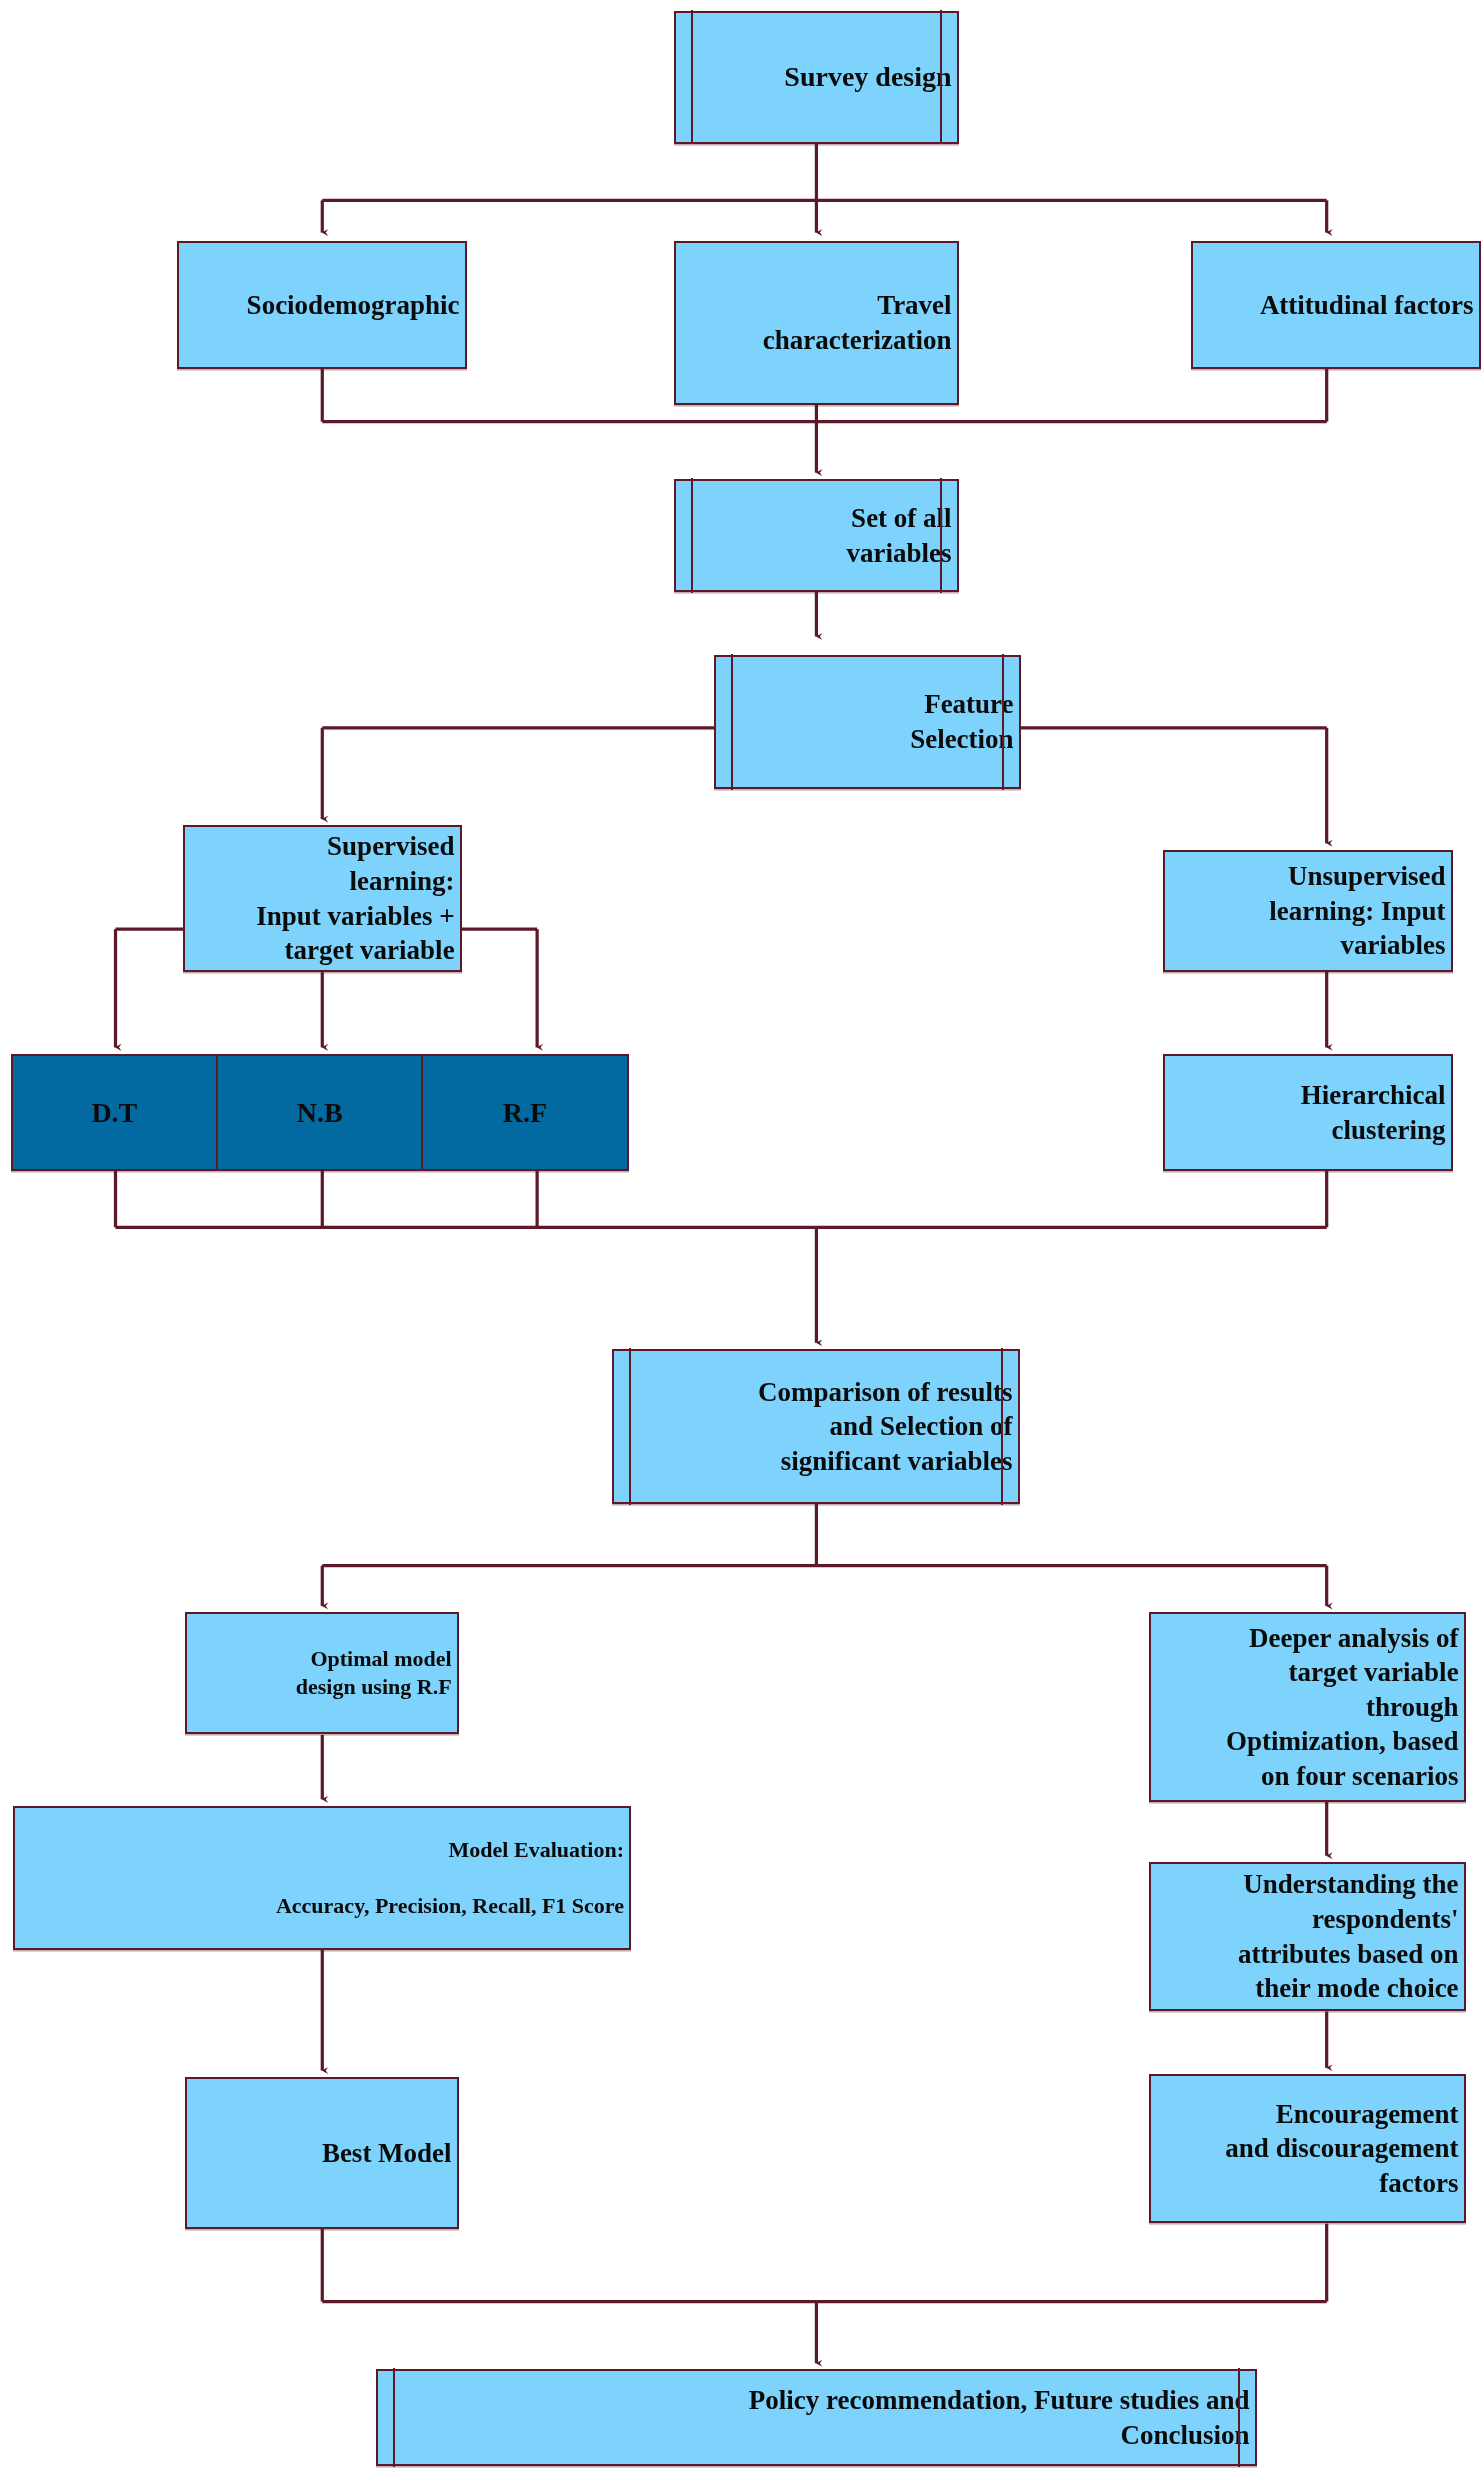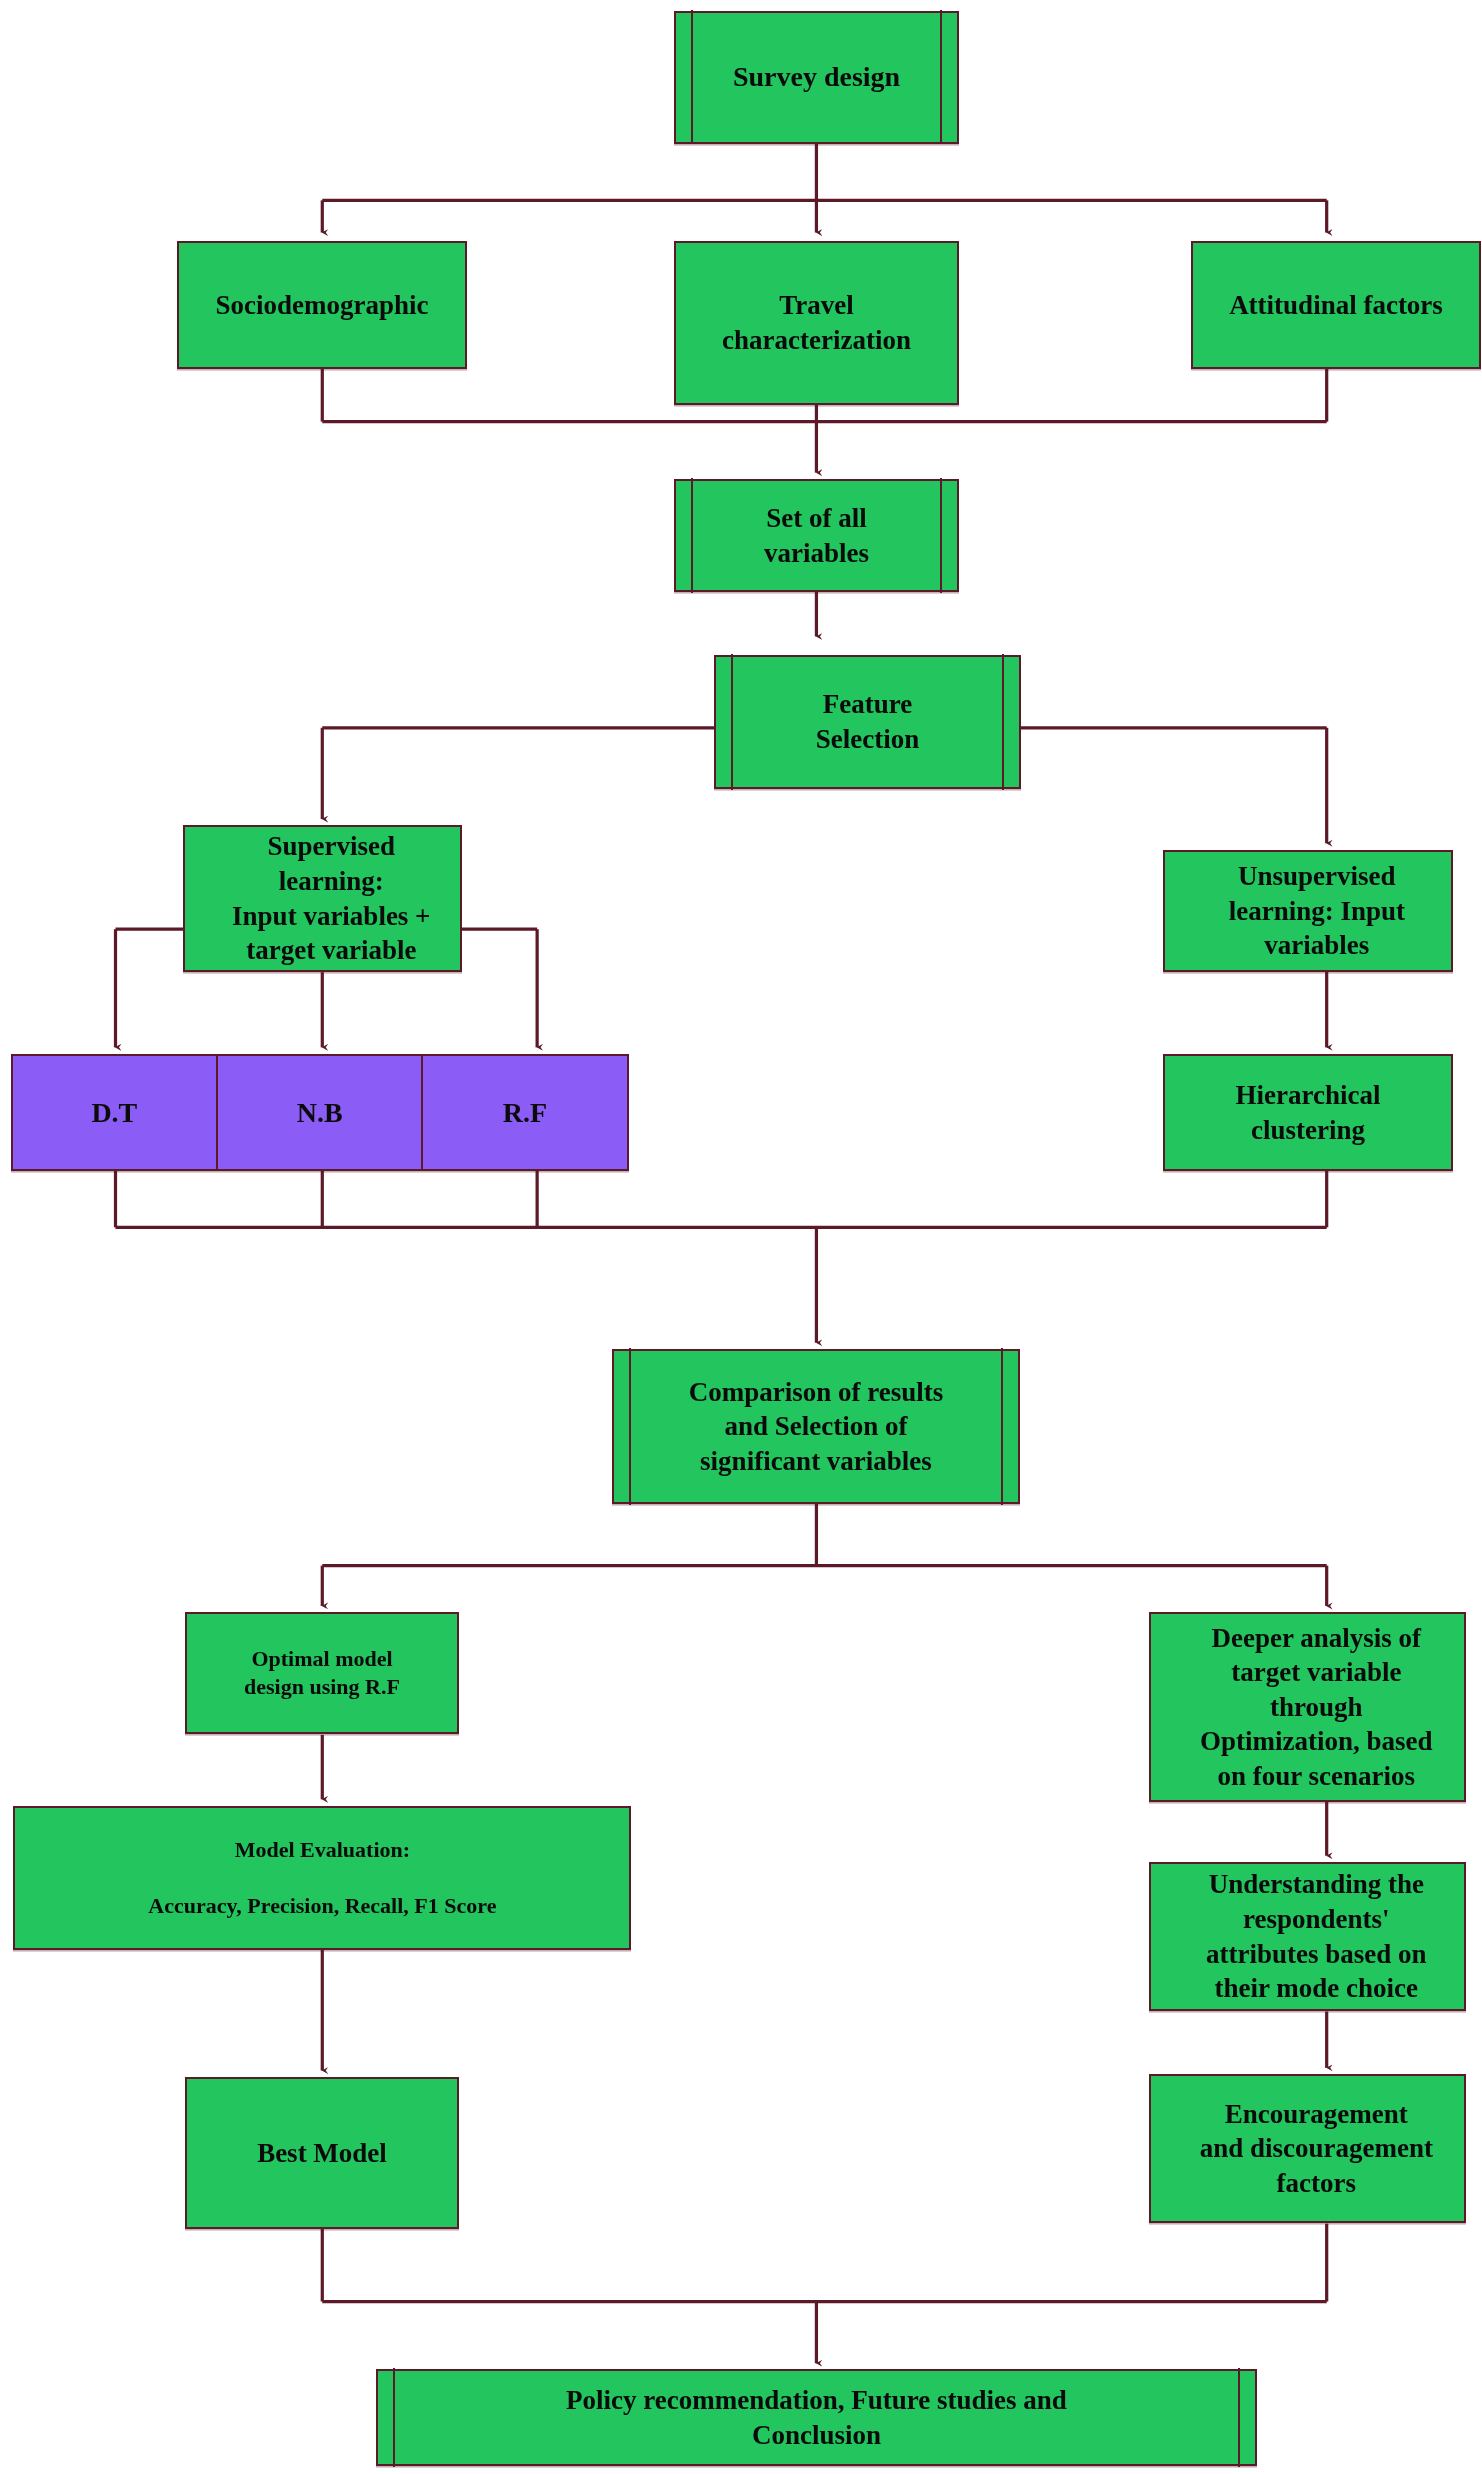--- a/index.html
+++ b/index.html
@@ -2,44 +2,44 @@
 <html style="font-size:8.6px"><head>
 <meta charset="utf-8">
 <style>
   html,body{margin:0;padding:0;background:#ffffff;}
   body{font-family:"Liberation Serif", serif;}
   #stage{position:relative;width:1483px;height:2475px;background:#fff;overflow:hidden;}
   svg#wires{position:absolute;left:0;top:0;width:1483px;height:2475px;}
   .node{
     position:absolute;
     box-sizing:border-box;
-    background:#22c55e;
+    background:#7dd3fc;
     border:2.7px solid #5C1A28;
     display:flex;
     align-items:center;
     justify-content:center;
-    text-align:center;
+    text-align:right;
     color:#0b0b0b;
     font-weight:bold;
     font-family:"Liberation Serif", serif;
     line-height:1.28;
     padding:3.2px 5.4px;
     box-shadow:0 1.6px 0 rgba(92,26,40,.35);
   }
   .node .txt{width:100%;display:block;white-space:pre-line;}
   
   .pdp::before,.pdp::after{
     content:"";position:absolute;top:-2.7px;bottom:-2.7px;width:0;
     border-left:2.7px solid #5C1A28;
   }
   .pdp::before{left:15px;}
   .pdp::after{right:15px;}
   
   .rowgroup{position:absolute;box-sizing:border-box;display:flex;
-    background:#8b5cf6;border:2.7px solid #5C1A28;
+    background:#0369a1;border:2.7px solid #5C1A28;
     box-shadow:0 1.6px 0 rgba(92,26,40,.35);}
   .rowgroup .cell{flex:1 1 0;display:flex;align-items:center;justify-content:center;
     font-weight:bold;color:#0b0b0b;font-family:"Liberation Serif", serif;}
   .rowgroup .cell + .cell{border-left:2.7px solid #5C1A28;}
   .fs-52{font-size:28px;}
   .fs-50{font-size:27px;}
   .fs-48{font-size:22px;}
   .fs-46{font-size:27px;padding-left:23px;}
 </style>
 </head>

